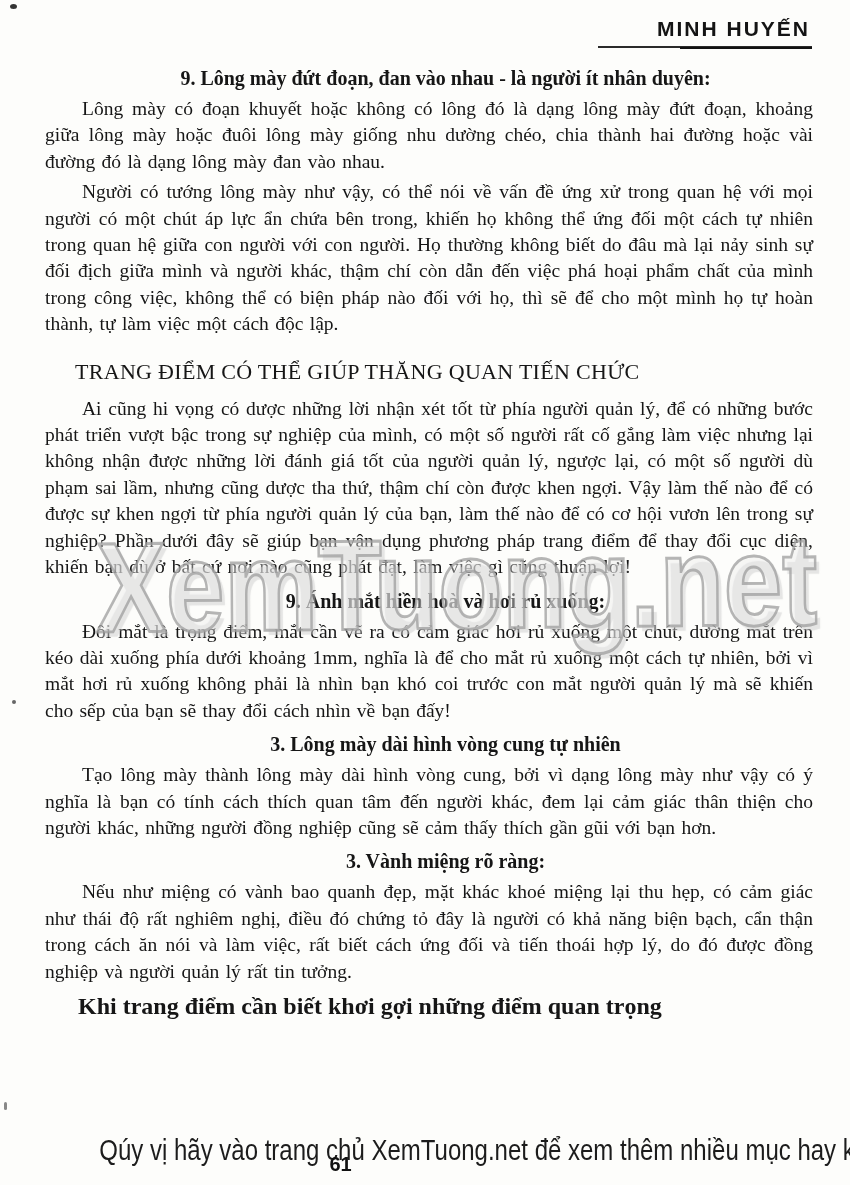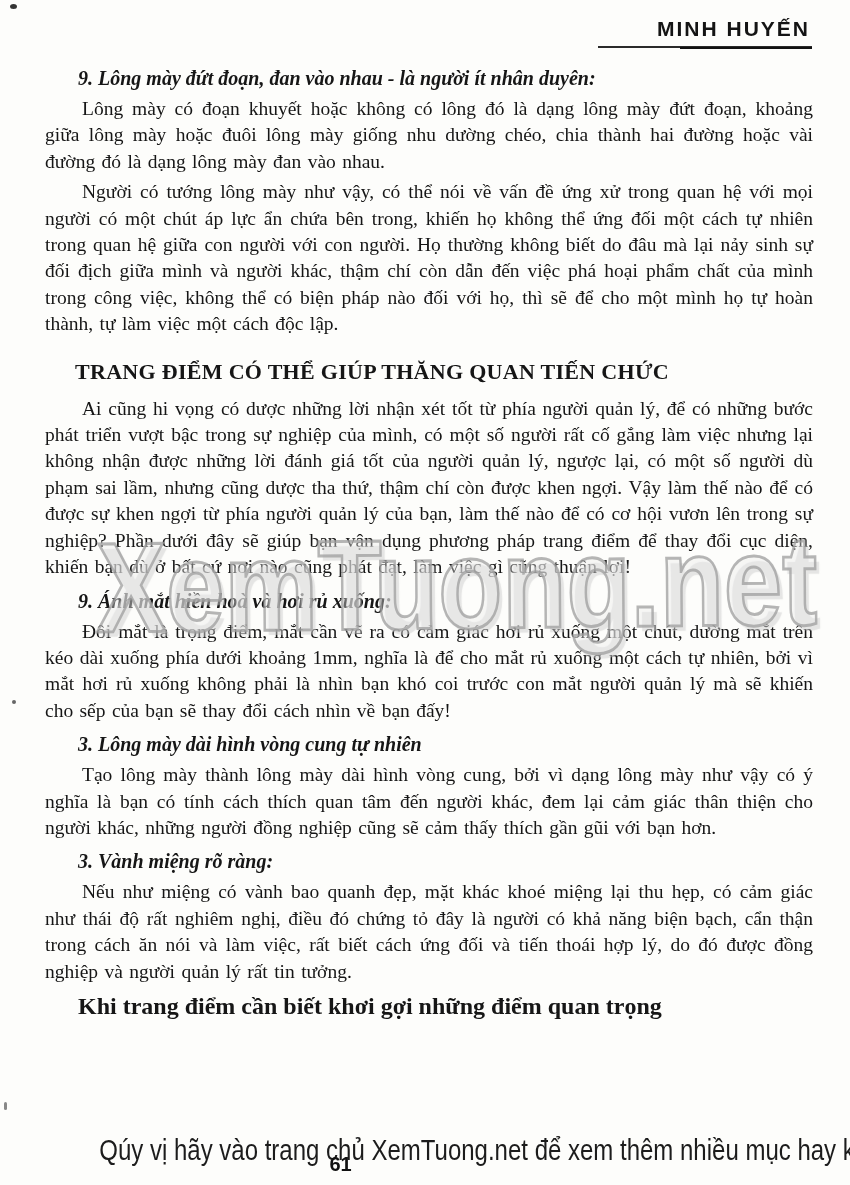--- a/index.html
+++ b/index.html
@@ -52,27 +52,26 @@
     line-height: 26.4px;
     margin: 4px 0;
     text-indent: 37px;
     word-spacing: 1.5px;
   }
   .hnum {
     font-size: 20px;
     line-height: 26px;
     font-weight: bold;
     margin: 7px 0 5px 33px;
-    text-align: left;
-    font-style: italic;
+    text-align: center;
   }
   .chapter {
     font-size: 22px;
     line-height: 28px;
-    font-weight: bold;
+    font-weight: normal;
     margin: 20px 0 10px 30px;
     text-align: left;
     letter-spacing: 0.3px;
   }
   .final-head {
     font-size: 24px;
     line-height: 26px;
     font-weight: bold;
     margin: 8px 0 0 33px;
     text-align: left;

